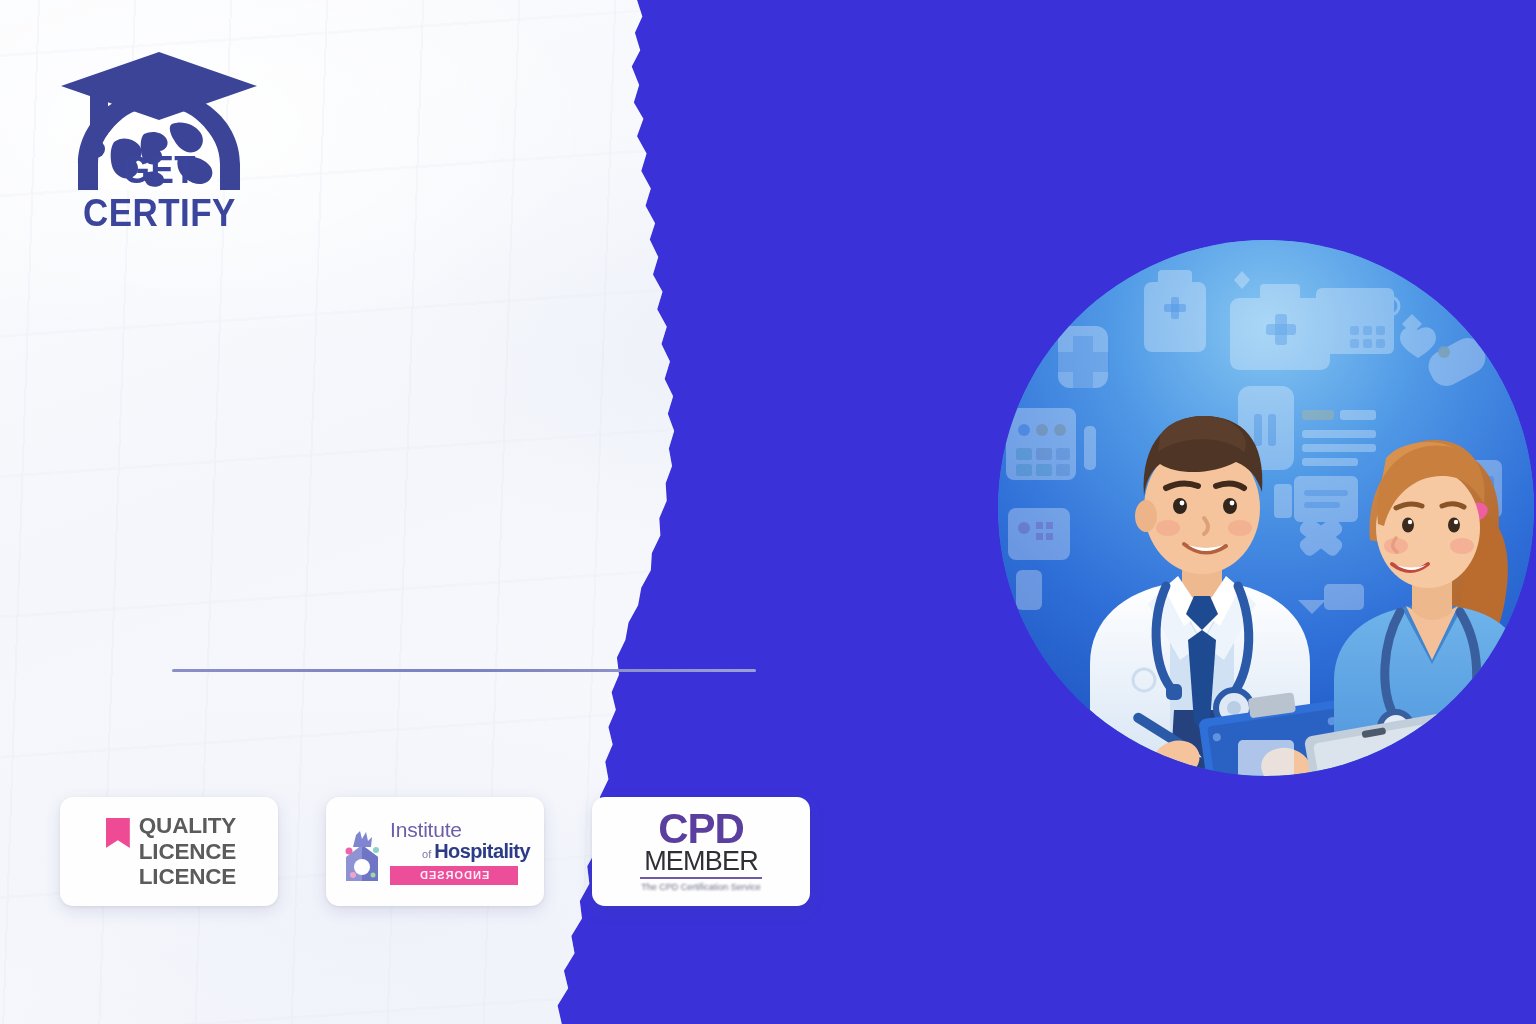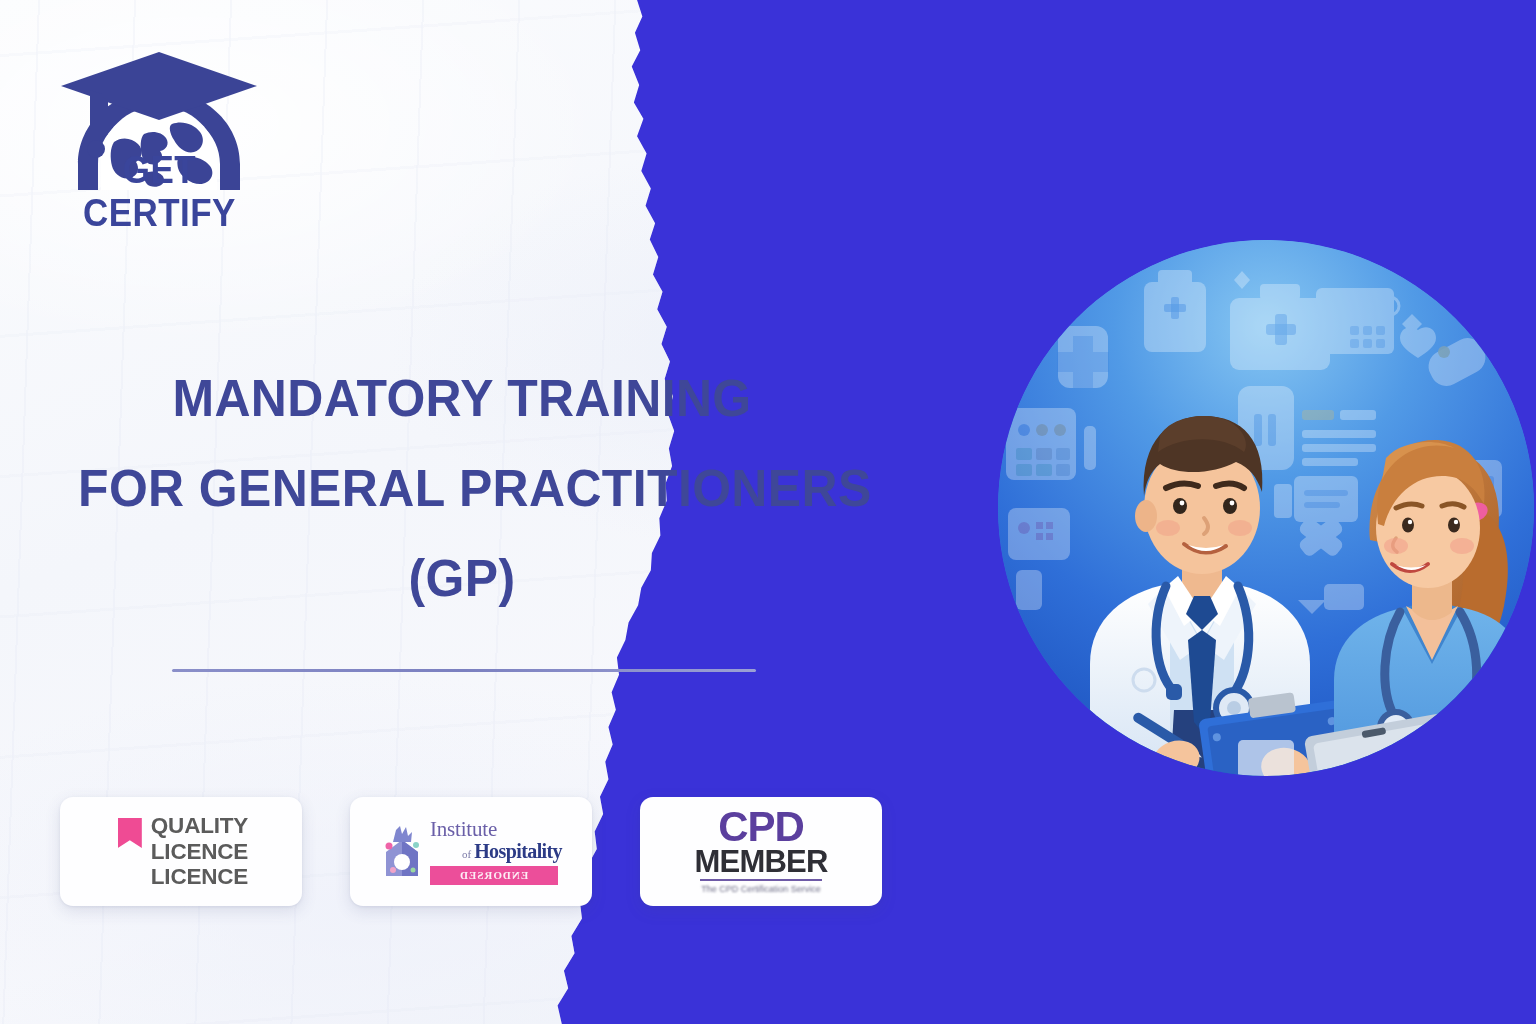--- a/index.html
+++ b/index.html
@@ -129,21 +129,21 @@
   }
 
   
   .badges {
     position: absolute;
     left: 60px; top: 797px;
     display: flex;
     gap: 48px;
   }
   .badge-card {
-    width: 242px;
+    width: 218px;
     height: 109px;
     background: #fefeff;
     border-radius: 13px;
     box-shadow: 0 5px 16px rgba(70,80,130,0.14), 0 1px 3px rgba(70,80,130,0.10);
     display: flex;
     align-items: center;
     justify-content: center;
     position: relative;
     overflow: hidden;
   }
@@ -159,21 +159,21 @@
   }
   .qls-text {
     font-size: 22.5px;
     font-weight: 700;
     line-height: 1.14;
     letter-spacing: -0.2px;
     color: #5b5b5b;
   }
 
   
-  .ioh-inner { display: flex; align-items: center; gap: 6px; font-family: Liberation Serif, serif; }
+  .ioh-inner { display: flex; align-items: flex-end; gap: 6px; }
   .ioh-mark { width: 44px; height: 56px; flex: none; }
   .ioh-words { display: flex; flex-direction: column; align-items: flex-start; }
   .ioh-l1 { font-size: 21px; color: #6a5fa8; line-height: 1; letter-spacing: -0.2px; }
   .ioh-l2 { display: flex; align-items: baseline; gap: 3px; margin-top: 1px; margin-left: 32px; }
   .ioh-of { font-size: 11px; color: #7b7aa8; }
   .ioh-hosp { font-size: 20px; font-weight: 700; color: #2c3b86; letter-spacing: -0.6px; line-height: 1; }
   .ioh-banner {
     margin-top: 5px;
     width: 128px; height: 19px;
     background: #ec4e9a;
@@ -183,21 +183,21 @@
   .ioh-banner span {
     font-size: 11px; font-weight: 700; color: #ffffff;
     letter-spacing: 1px;
     transform: scaleX(-1);
     opacity: .9;
   }
 
   
   .cpd-inner { display: flex; flex-direction: column; align-items: center; }
   .cpd-top { font-size: 42px; font-weight: 700; color: #5b3f9e; letter-spacing: -1px; line-height: 0.92; filter: blur(0.4px); }
-  .cpd-mid { font-size: 31px; font-weight: 700; color: #2f2f36; letter-spacing: -0.8px; line-height: 1; filter: blur(0.35px); }
+  .cpd-mid { font-size: 27px; font-weight: 400; color: #2f2f36; letter-spacing: -0.8px; line-height: 1; filter: blur(0.35px); }
   .cpd-underline { width: 122px; height: 2px; background: #6e5aa6; margin: 2px 0 3px; }
   .cpd-sub { font-size: 9px; color: #6e6e86; text-align: right; line-height: 1.25; filter: blur(0.8px); max-width: 150px; }
 
   
   .circle-img {
     position: absolute;
     left: 998px; top: 240px;
     width: 536px; height: 536px;
     border-radius: 50%;
     overflow: hidden;
@@ -231,25 +231,20 @@
 
         <path d="M107 6 L205 40 L107 74 L9 40 Z"></path>
         <path d="M44 48 L44 86 C44 90 52 92 56 88 L56 54 Z"></path>
         <path d="M38 44 L50 48 L50 100 L38 100 Z"></path>
         <circle cx="44" cy="103" r="9"></circle>
       </g>
     </svg>
     <div class="logo-word">GET CERTIFY</div>
   </div>
 
-  <div class="headline">
-    <div class="line l1">MANDATORY TRAINING</div>
-    <div class="line l2">FOR GENERAL PRACTITIONERS</div>
-    <div class="line l3">(GP)</div>
-  </div>
 
   <div class="rule"></div>
 
   <div class="badges">
 
     <div class="badge-card">
       <div class="qls-inner">
         <div class="qls-bookmark"></div>
         <div class="qls-text">
           <div>QUALITY</div>

